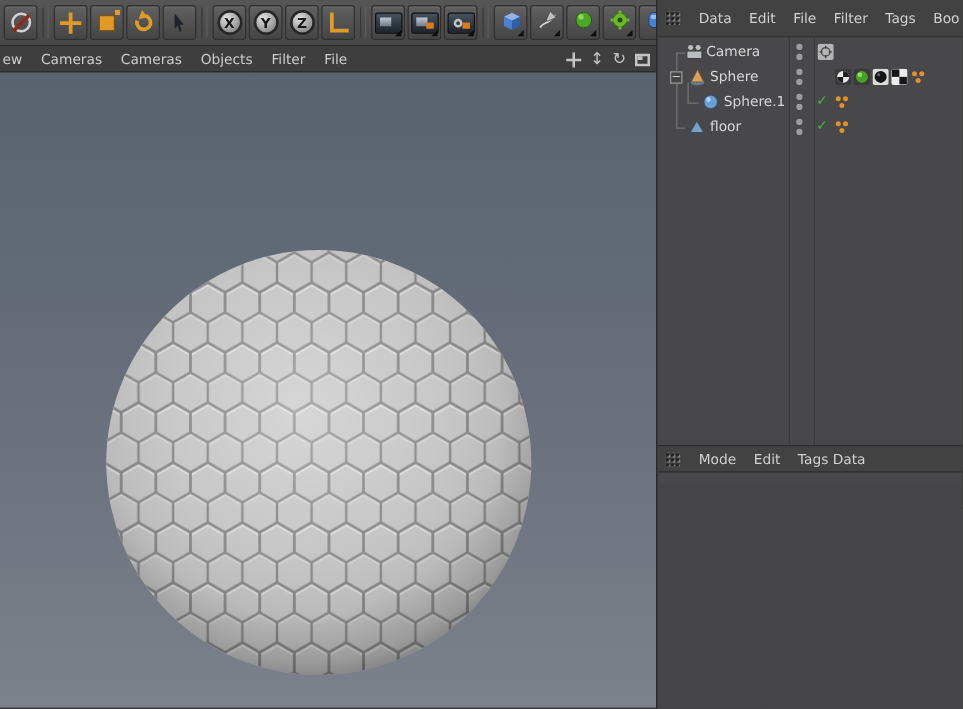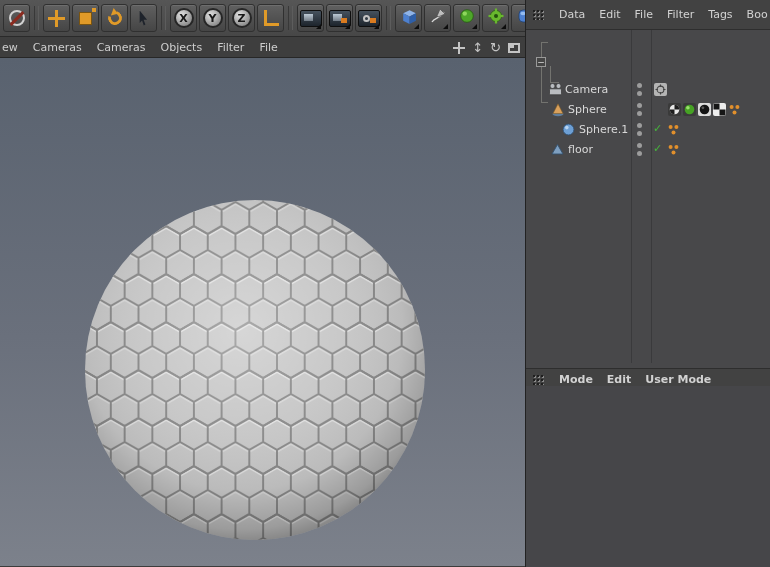--- a/index.html
+++ b/index.html
@@ -84,32 +84,32 @@
           background-image:radial-gradient(circle, #1f1f1f 1px, transparent 1.3px),
                            radial-gradient(circle, #8a8a8a 1px, transparent 1.3px);
           background-size:4px 4px, 4px 4px; background-position:0 0, 1px 1px; }
 
   .object-manager { position:absolute; left:0; top:30px; width:245px; height:333px; background:#48484a; }
   .om-col-line { position:absolute; top:0; height:333px; width:1px; background:#3a3a3c; }
   .tree-line { position:absolute; background:#73736f; }
   .expand-box { position:absolute; left:10px; top:27px; width:10px; height:10px;
           background:#454545; border:1px solid #999; color:#ddd; font-size:9px; line-height:8px;
           text-align:center; cursor:pointer; z-index:2; }
-  .om-row { position:absolute; left:0; width:245px; height:20px; font-size:11px; color:#d8d8d8;margin-top:48px; }
+  .om-row { position:absolute; left:0; width:245px; height:20px; font-size:11px; color:#d8d8d8; }
   .obj-icon { position:absolute; top:3px; display:flex; }
   .obj-label { position:absolute; top:3px; cursor:pointer; white-space:nowrap; }
   .vdots { position:absolute; left:111px; top:3px; width:5px; height:14px; cursor:pointer; }
   .vdots::before, .vdots::after { content:""; position:absolute; left:0; width:5px; height:5px;
           border-radius:50%; background:#9c9c9c; }
   .vdots::before { top:0; } .vdots::after { top:8px; }
   .tag { position:absolute; top:3px; width:13px; height:13px; display:flex; cursor:pointer; }
   .tagrow { position:absolute; left:142px; top:3px; display:flex; gap:2px; }
   .check { position:absolute; left:127px; top:2px; color:#46b63c; font-size:11px; font-weight:bold; cursor:pointer; }
 
-  .attr-menubar { top:368px; height:22px; border-top:1px solid #2e2e2e;font-weight:bold; }
+  .attr-menubar { top:356px; height:22px; border-top:1px solid #2e2e2e; }
   .attr-area { position:absolute; left:0; top:386px; width:245px; height:181px; background:#464649; }
 </style>
 </head>
 <body>
 
 <div class="app">
 
   <div class="left-region">
 
     <div class="toolbar">
@@ -383,18 +383,18 @@
               <circle cx="6.5" cy="9.4" r="2" fill="#e2902c"></circle>
             </svg>
         </span>
       </div>
     </div>
 
     <div class="panel-menubar attr-menubar">
       <span class="grip"></span>
       <span class="menu-item">Mode</span>
       <span class="menu-item">Edit</span>
-      <span class="menu-item">User Mode</span>
+      <span class="menu-item">Tags Data</span>
     </div>
 
     <div class="attr-area"></div>
   </div>
 </div>
 
 </body></html>

